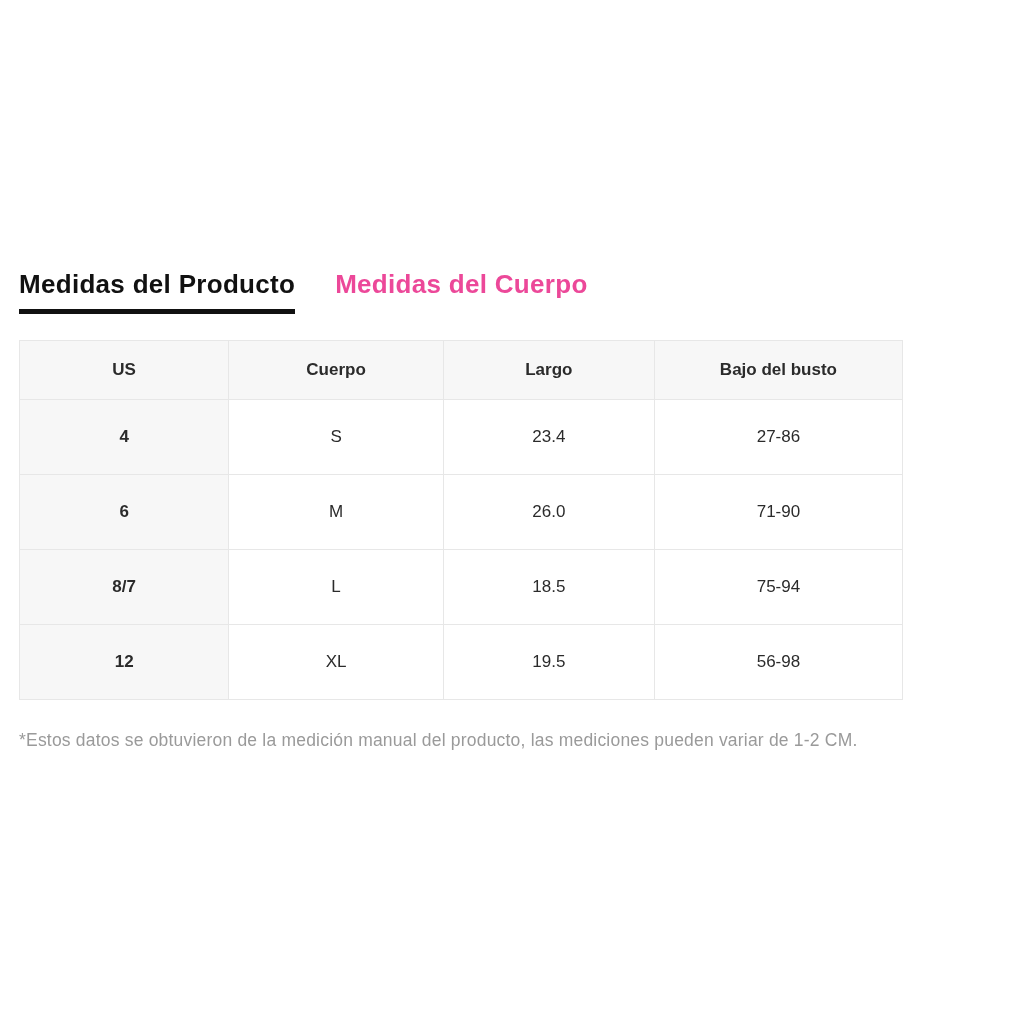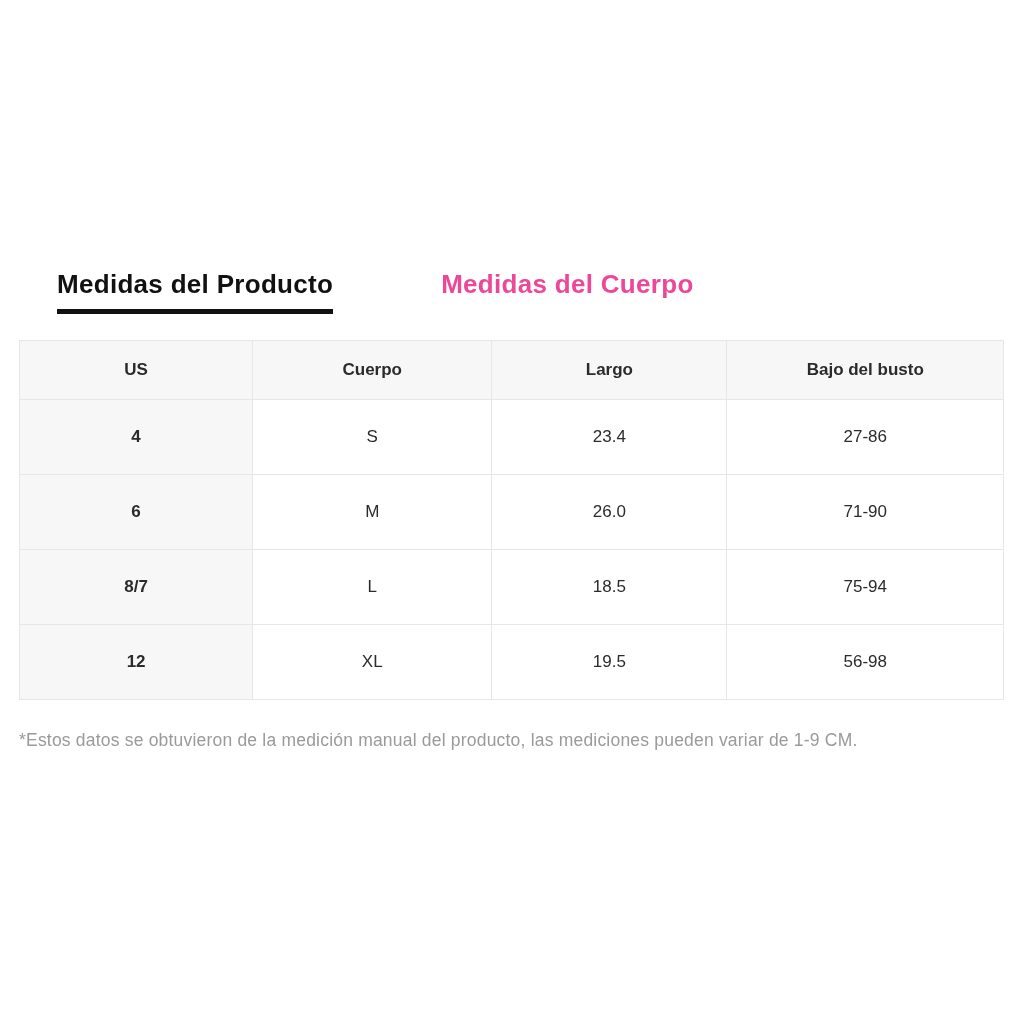--- a/index.html
+++ b/index.html
@@ -16,41 +16,40 @@
   }
   .content {
     position: absolute;
     left: 19px;
     top: 270px;
     width: 985px;
   }
   .tabs {
     display: flex;
     align-items: flex-start;
-    gap: 108px;
-    margin-left: 38px;
+    gap: 40px;
   }
   .tab {
     font-size: 26px;
     font-weight: bold;
     letter-spacing: 0.3px;
     line-height: 1.15;
     white-space: nowrap;
     cursor: pointer;
   }
   .tab.active {
     color: #111111;
     padding-bottom: 9px;
     border-bottom: 5px solid #111111;
   }
   .tab.inactive {
     color: #ec4899;
   }
   table.size-table {
-    width: 985px;
+    width: 884px;
     margin-top: 26px;
     border-collapse: collapse;
     table-layout: fixed;
   }
   .size-table col.c1 { width: 23.7%; }
   .size-table col.c2 { width: 24.3%; }
   .size-table col.c3 { width: 23.9%; }
   .size-table col.c4 { width: 28.1%; }
   .size-table th, .size-table td {
     border: 1px solid #e7e7e7;
@@ -131,16 +130,16 @@
         </tr>
         <tr>
           <td class="row-head">12</td>
           <td>XL</td>
           <td>19.5</td>
           <td>56-98</td>
         </tr>
       </tbody>
     </table>
 
-    <div class="footnote">*Estos datos se obtuvieron de la medición manual del producto, las mediciones pueden variar de 1-9 CM.</div>
+    <div class="footnote">*Estos datos se obtuvieron de la medición manual del producto, las mediciones pueden variar de 1-2 CM.</div>
 
   </div>
 </div>
 
 </body></html>

